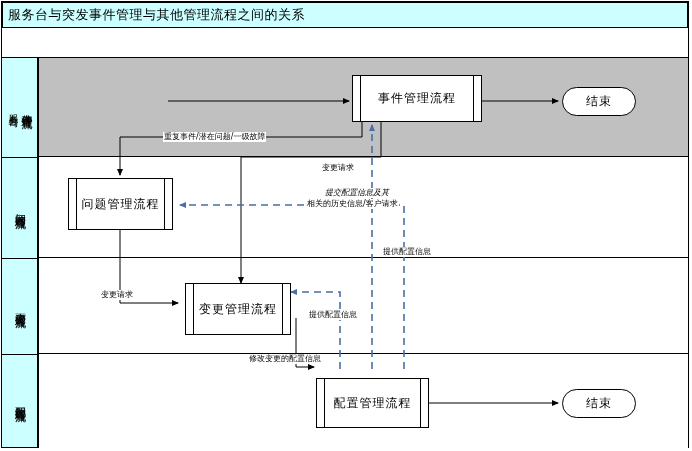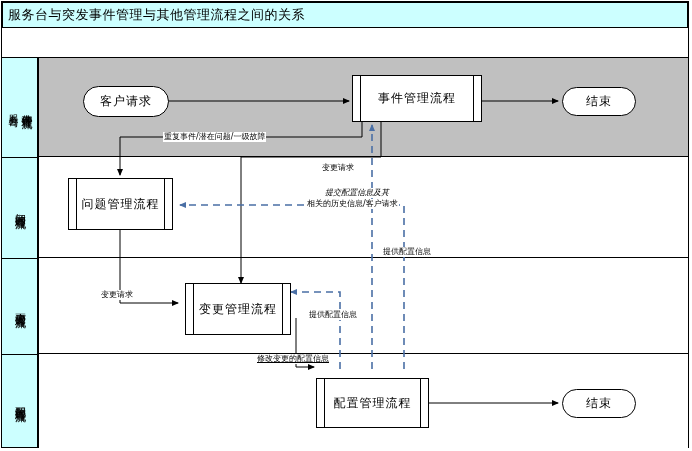--- a/index.html
+++ b/index.html
@@ -98,23 +98,20 @@
     <g stroke="#4a6fa5" stroke-width="1.6" fill="none" stroke-dasharray="7,5">
 
       <path d="M372,369 L372,125" marker-end="url(#arb)"></path>
 
       <path d="M404,369 L404,205 L180,205" marker-end="url(#arb)"></path>
 
       <path d="M340,369 L340,292 L291,292" marker-end="url(#arb)"></path>
     </g>
   </svg>
 
-  <div class="term" style="left:83px;top:86px;width:86px;height:31px;">
-    <span class="ttx">客户请求</span>
-  </div>
 
   <div class="pbox" style="left:352px;top:75px;width:130px;height:47px;">
     <span class="ptxt">事件管理流程</span>
   </div>
 
   <div class="term" style="left:562px;top:87px;width:74px;height:29px;">
     <span class="ttx">结束</span>
   </div>
 
   <div class="pbox" style="left:68px;top:178px;width:105px;height:52px;">
@@ -139,15 +136,15 @@
 
   <span class="clab" style="left:324px;top:188px;font-style:italic;">提交配置信息及其</span>
   <span class="clab" style="left:306px;top:199px;">相关的历史信息/客户请求</span>
 
   <span class="clab" style="left:382px;top:247px;">提供配置信息</span>
 
   <span class="clab" style="left:100px;top:290px;">变更请求</span>
 
   <span class="clab" style="left:308px;top:310px;">提供配置信息</span>
 
-  <span class="clab" style="left:256px;top:354px;text-decoration:underline;">修改变更的配置信息</span>
+  <span class="clab" style="left:248px;top:354px;">修改变更的配置信息</span>
 
 </div>
 
 </body></html>

